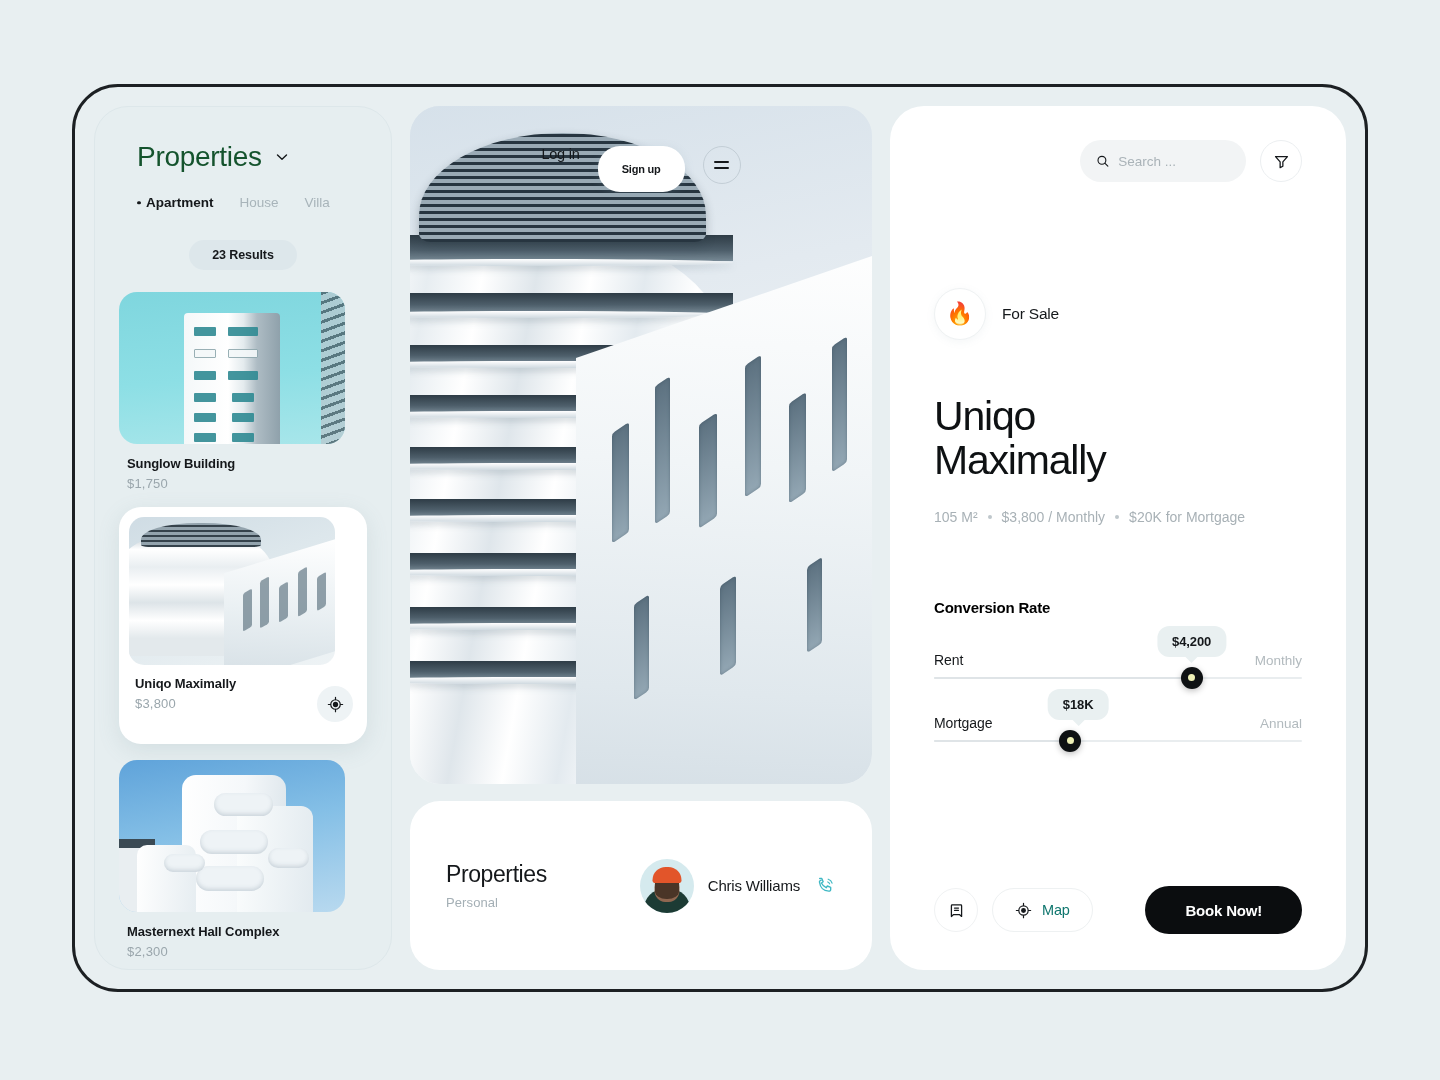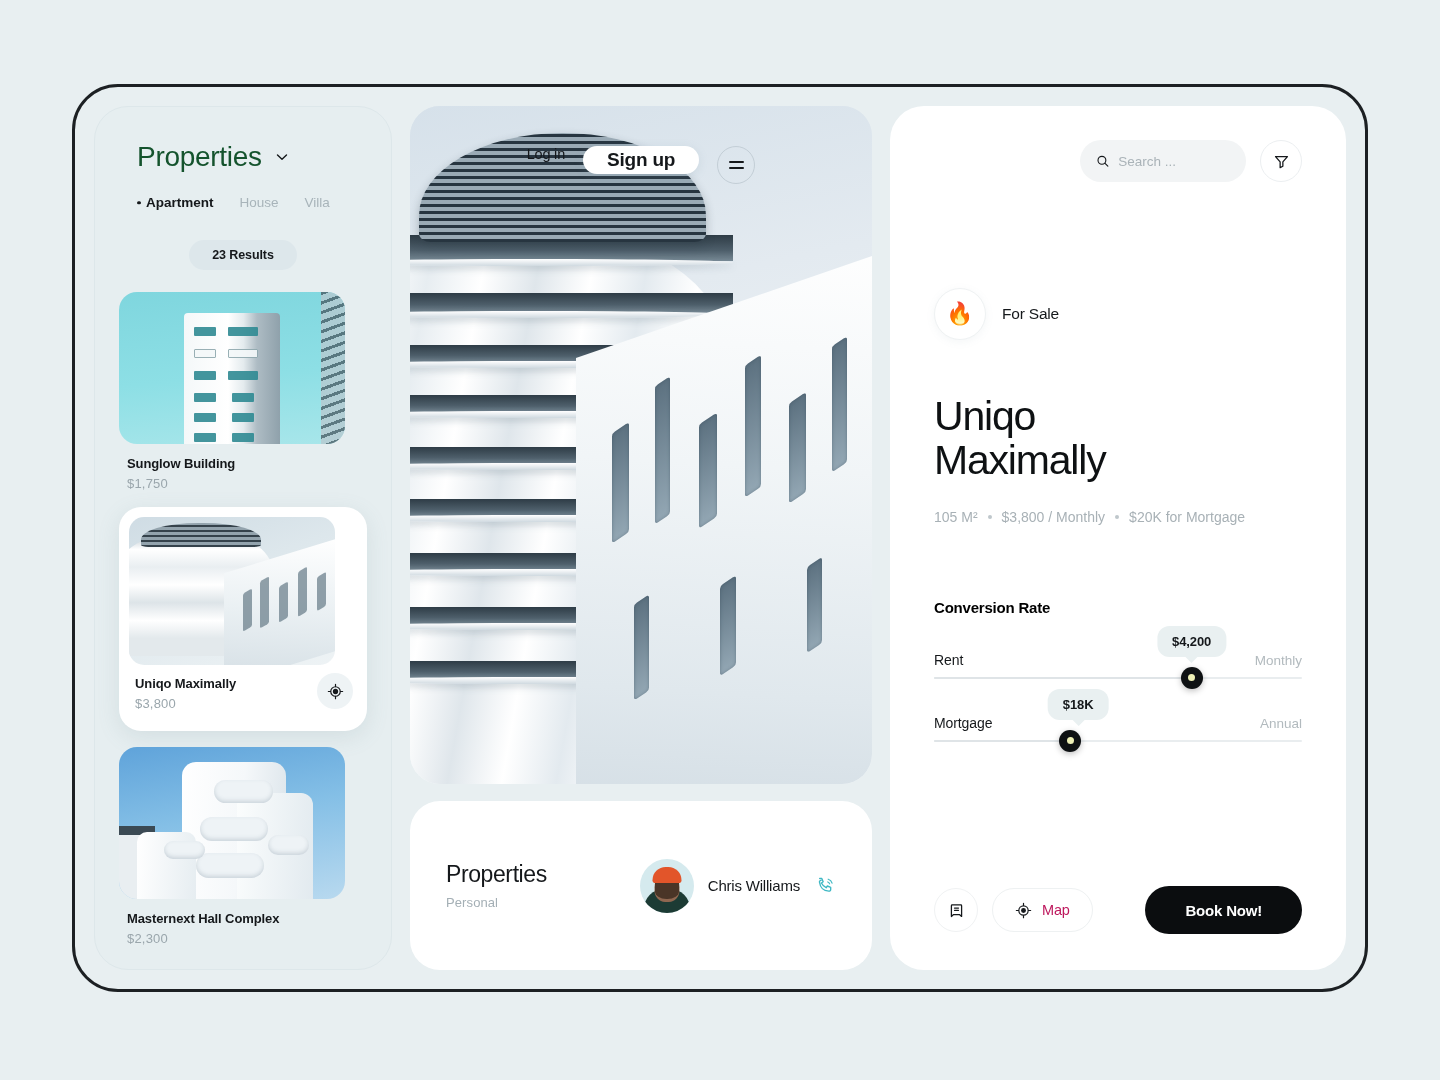--- a/index.html
+++ b/index.html
@@ -117,21 +117,21 @@
     width: 226px; height: 152px;
     border-radius: 18px;
     overflow: hidden;
     position: relative;
   }
   .prop-card.plain .meta { padding: 12px 4px 0 8px; }
 
   .prop-card.active {
     background: #ffffff;
     border-radius: 22px;
-    padding: 10px 10px 14px 10px;
+    padding: 10px 10px 27px 10px;
     box-shadow: 0 6px 22px rgba(110,140,150,0.16);
     position: relative;
   }
   .prop-card.active .thumb {
     width: 206px; height: 148px;
     border-radius: 15px;
     overflow: hidden;
     position: relative;
   }
   .prop-card.active .meta {
@@ -257,23 +257,23 @@
     font-size: 14.5px;
     font-weight: 500;
     color: #15181b;
     letter-spacing: -0.2px;
     cursor: pointer;
   }
   .signup-btn {
     background: #ffffff;
     border: none;
     border-radius: 22px;
-    height: 28px;
+    height: 46px;
     padding: 0 24px;
-    font-size: 19px;
+    font-size: 11px;
     font-weight: 600;
     color: #15181b;
     letter-spacing: -0.2px;
     font-family: inherit;
     cursor: pointer;
     box-shadow: 0 2px 10px rgba(130,155,170,.18);
   }
   .menu-btn {
     width: 38px; height: 38px;
     border-radius: 50%;
@@ -549,21 +549,21 @@
     border-radius: 24px;
     border: 1px solid #eef1f2;
     background: #ffffff;
     display: flex;
     align-items: center;
     gap: 10px;
     padding: 0 22px;
     font-family: inherit;
     font-size: 14.5px;
     font-weight: 500;
-    color: #be185d;
+    color: #0f766e;
     letter-spacing: -0.2px;
     cursor: pointer;
   }
   .book-btn {
     margin-left: auto;
     height: 48px;
     border-radius: 26px;
     border: none;
     background: #0b0d0f;
     color: #ffffff;

